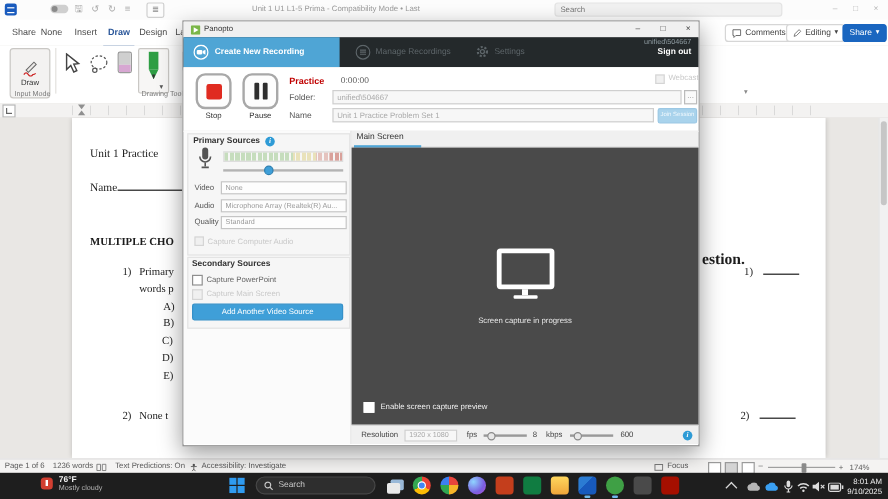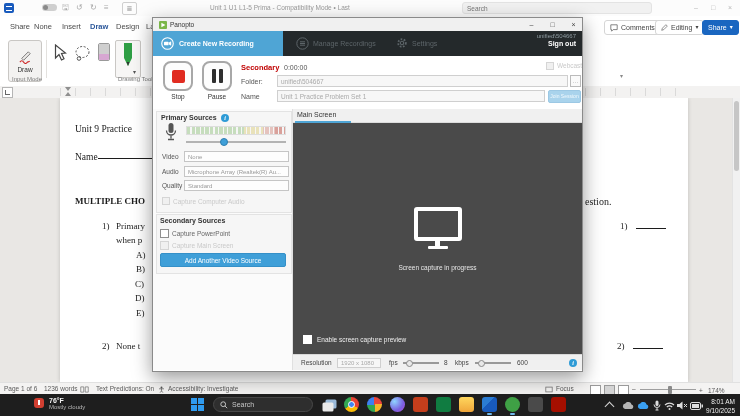--- a/index.html
+++ b/index.html
@@ -250,29 +250,29 @@
       <div class="a tabsel" style="left:2px;top:1px;">
           <i></i>
         </div>
       <div class="ruler-strip"></div>
       <div class="a indent-marker im-down" style="left:65px;top:1px;"></div>
       <div class="a indent-marker im-up" style="left:65px;top:6px;"></div>
     </div>
 
     <div class="w-docarea">
       <div class="page"></div>
-      <span class="a serif txt" style="left:75px;top:26px;font-size:9.5px;">Unit 9 Practice</span>
+      <span class="a serif txt" style="left:75px;top:26px;font-size:9.5px;">Unit 1 Practice</span>
       <span class="a serif txt" style="left:75px;top:54px;font-size:9.5px;">Name</span>
       <span class="a blank" style="left:98px;top:52px;width:54px;"></span>
       <span class="a serif txt" style="left:75px;top:98px;font-size:9px;font-weight:bold;">MULTIPLE CHO</span>
-      <span class="a serif txt" style="left:585px;top:98px;font-size:10px;font-weight:normal;">estion.</span>
+      <span class="a serif txt" style="left:585px;top:110px;font-size:13px;font-weight:bold;">estion.</span>
 
       <span class="a serif txt" style="left:102px;top:123px;font-size:9px;">1)</span>
       <span class="a serif txt" style="left:116px;top:123px;font-size:9px;">Primary</span>
-      <span class="a serif txt" style="left:116px;top:137px;font-size:9px;">when p</span>
+      <span class="a serif txt" style="left:116px;top:137px;font-size:9px;">words p</span>
       <span class="a serif txt" style="left:136px;top:152px;font-size:9px;">A)</span>
       <span class="a serif txt" style="left:136px;top:166px;font-size:9px;">B)</span>
       <span class="a serif txt" style="left:135px;top:181px;font-size:9px;">C)</span>
       <span class="a serif txt" style="left:135px;top:195px;font-size:9px;">D)</span>
       <span class="a serif txt" style="left:136px;top:210px;font-size:9px;">E)</span>
       <span class="a serif txt" style="left:620px;top:123px;font-size:9px;">1)</span>
       <span class="a blank" style="left:636px;top:122px;width:30px;"></span>
 
       <span class="a serif txt" style="left:102px;top:243px;font-size:9px;">2)</span>
       <span class="a serif txt" style="left:116px;top:243px;font-size:9px;">None t</span>
@@ -361,21 +361,21 @@
       </div>
       <span class="rec-cap" style="left:10px;top:37px;">Stop</span>
       <div class="rec-btn" style="left:49px;top:5px;">
         <div class="pause-bars">
             <i></i>
             <i></i>
           </div>
       </div>
       <span class="rec-cap" style="left:49px;top:37px;">Pause</span>
 
-      <span class="a rec-label txt" style="left:88px;top:7px;">Secondary</span>
+      <span class="a rec-label txt" style="left:88px;top:7px;">Practice</span>
       <span class="a rec-time txt" style="left:131px;top:7.5px;">0:00:00</span>
 
       <div class="cb dis" style="left:393px;top:6px;"></div>
       <span class="a cb-label dis txt" style="left:404px;top:6px;">Webcast</span>
 
       <span class="a fld-label txt" style="left:88px;top:22px;">Folder:</span>
       <input class="fld-input" style="left: 124px; top: 19px; width: 291px;" readonly="" value="unified\504667">
       <div class="browse-btn" style="left:417px;top:19px;">…</div>
 
       <span class="a fld-label txt" style="left:88px;top:37px;">Name</span>

